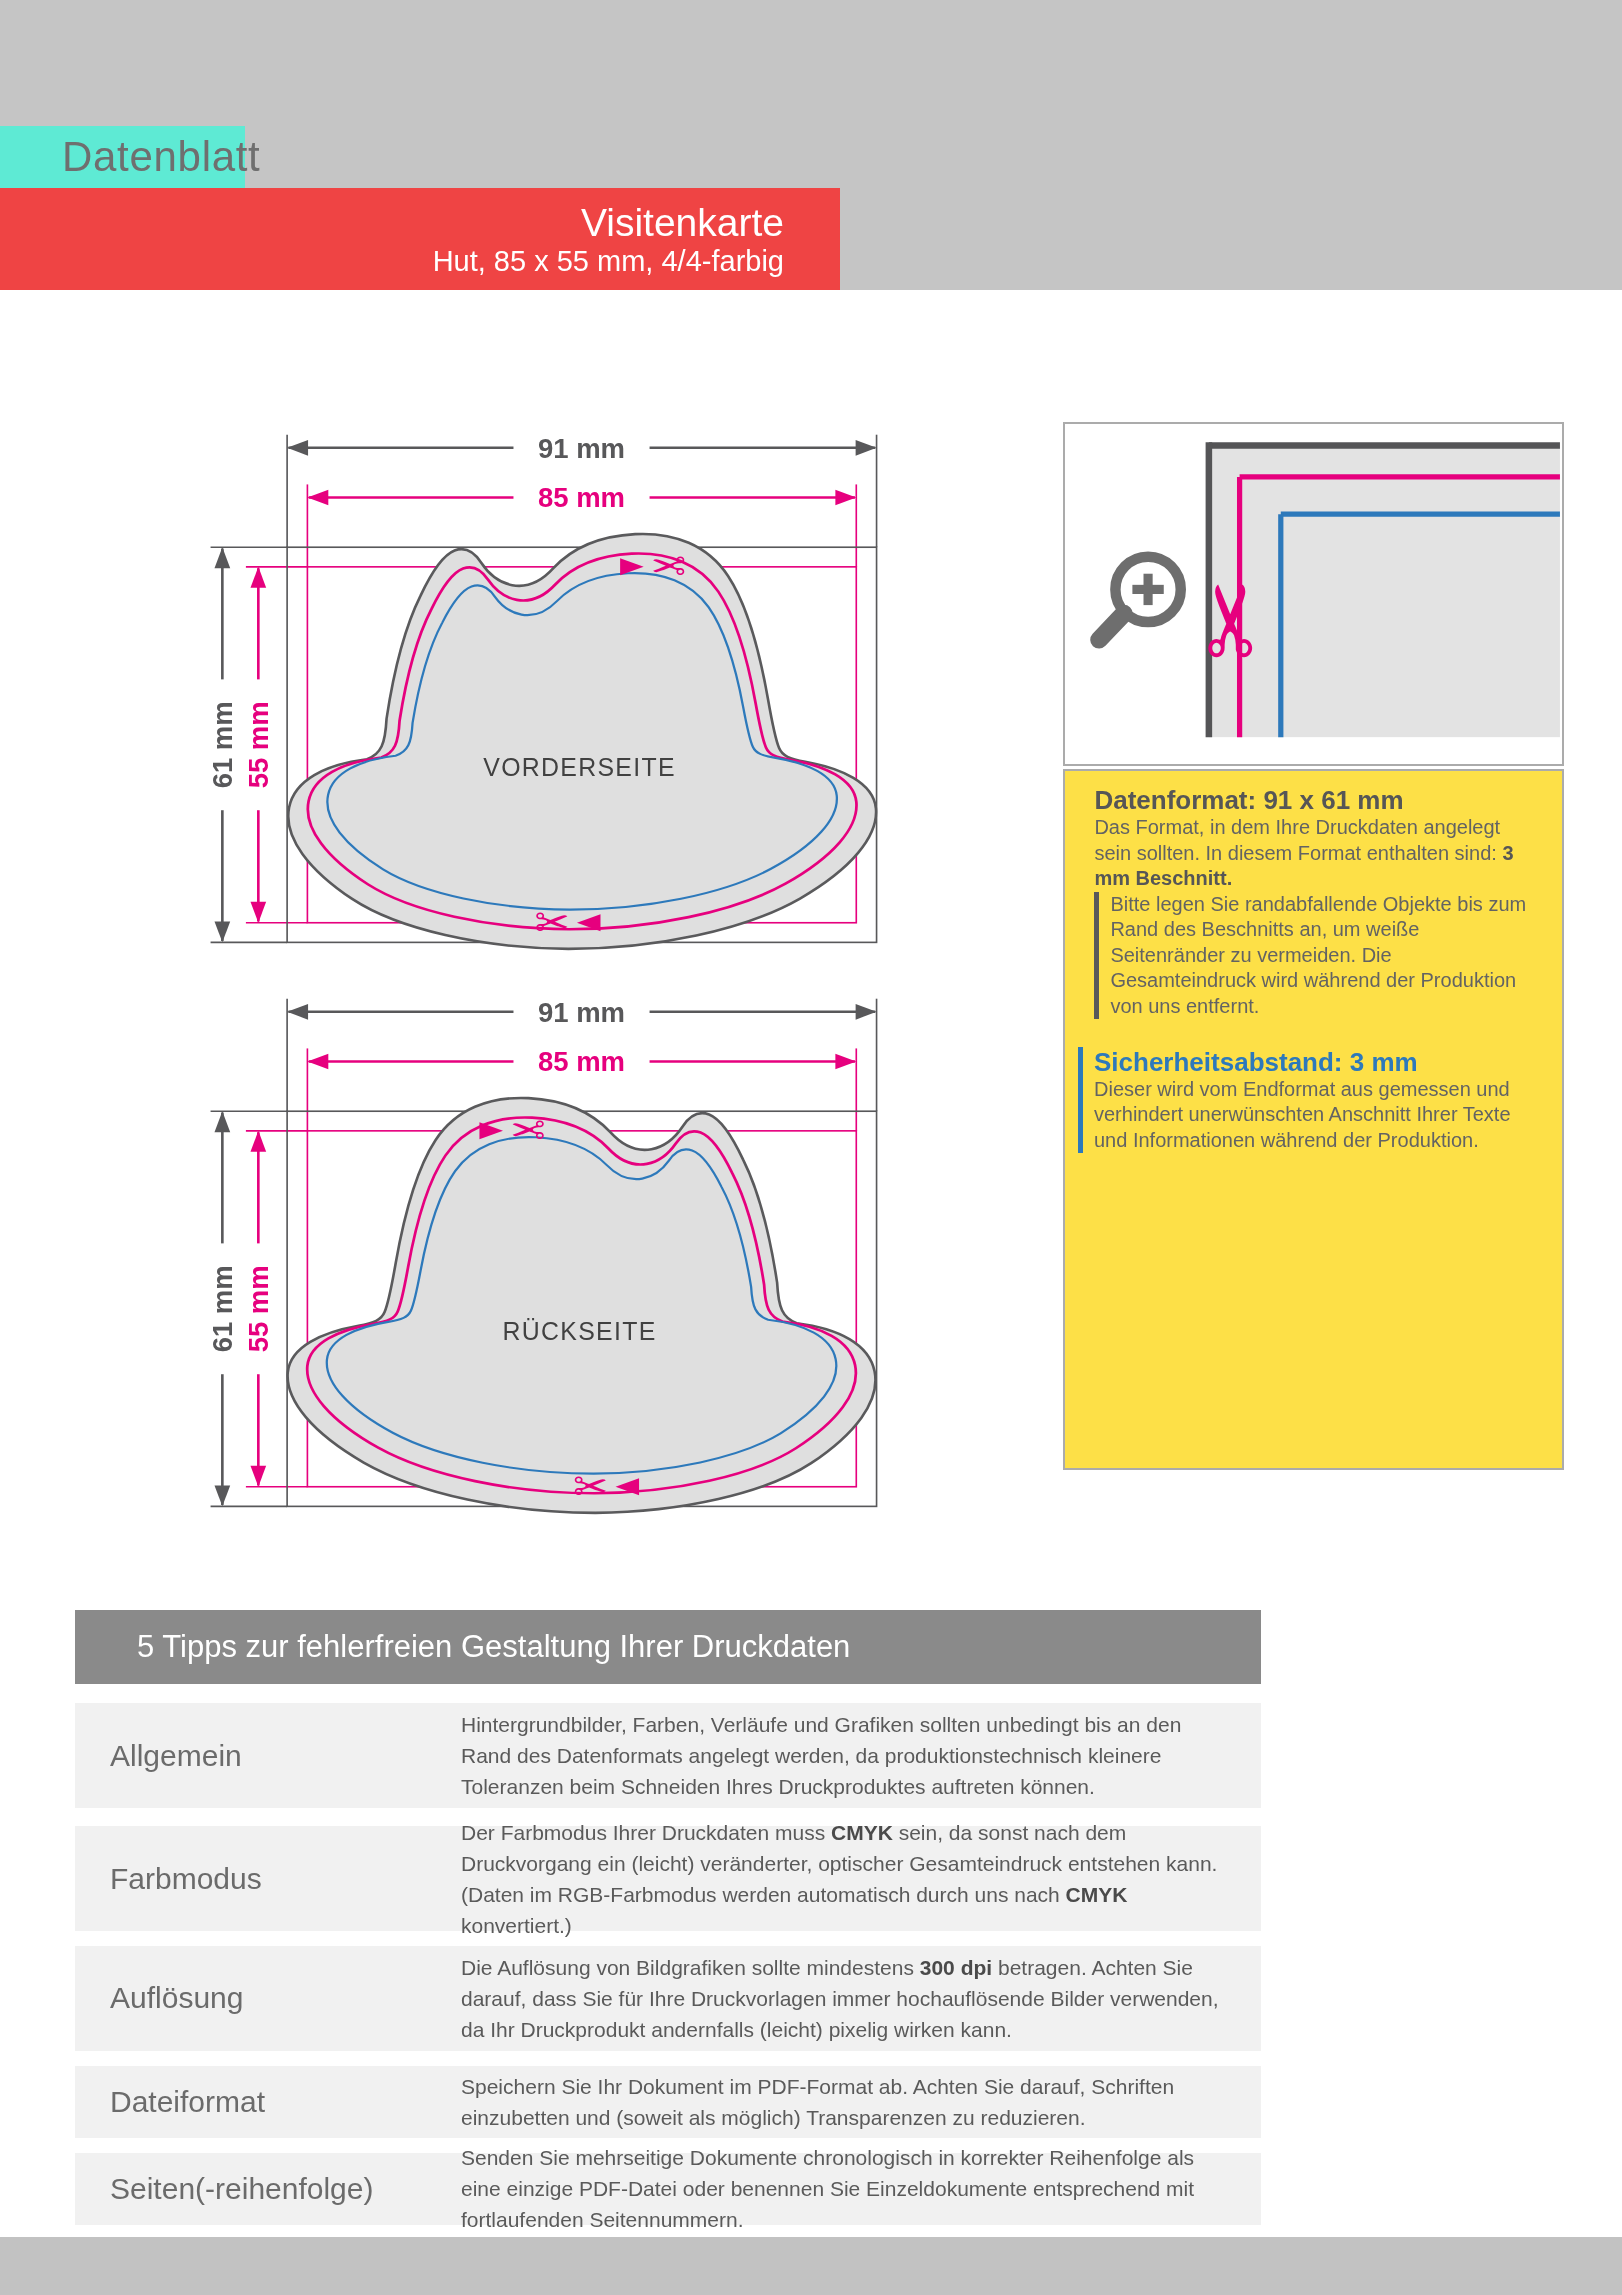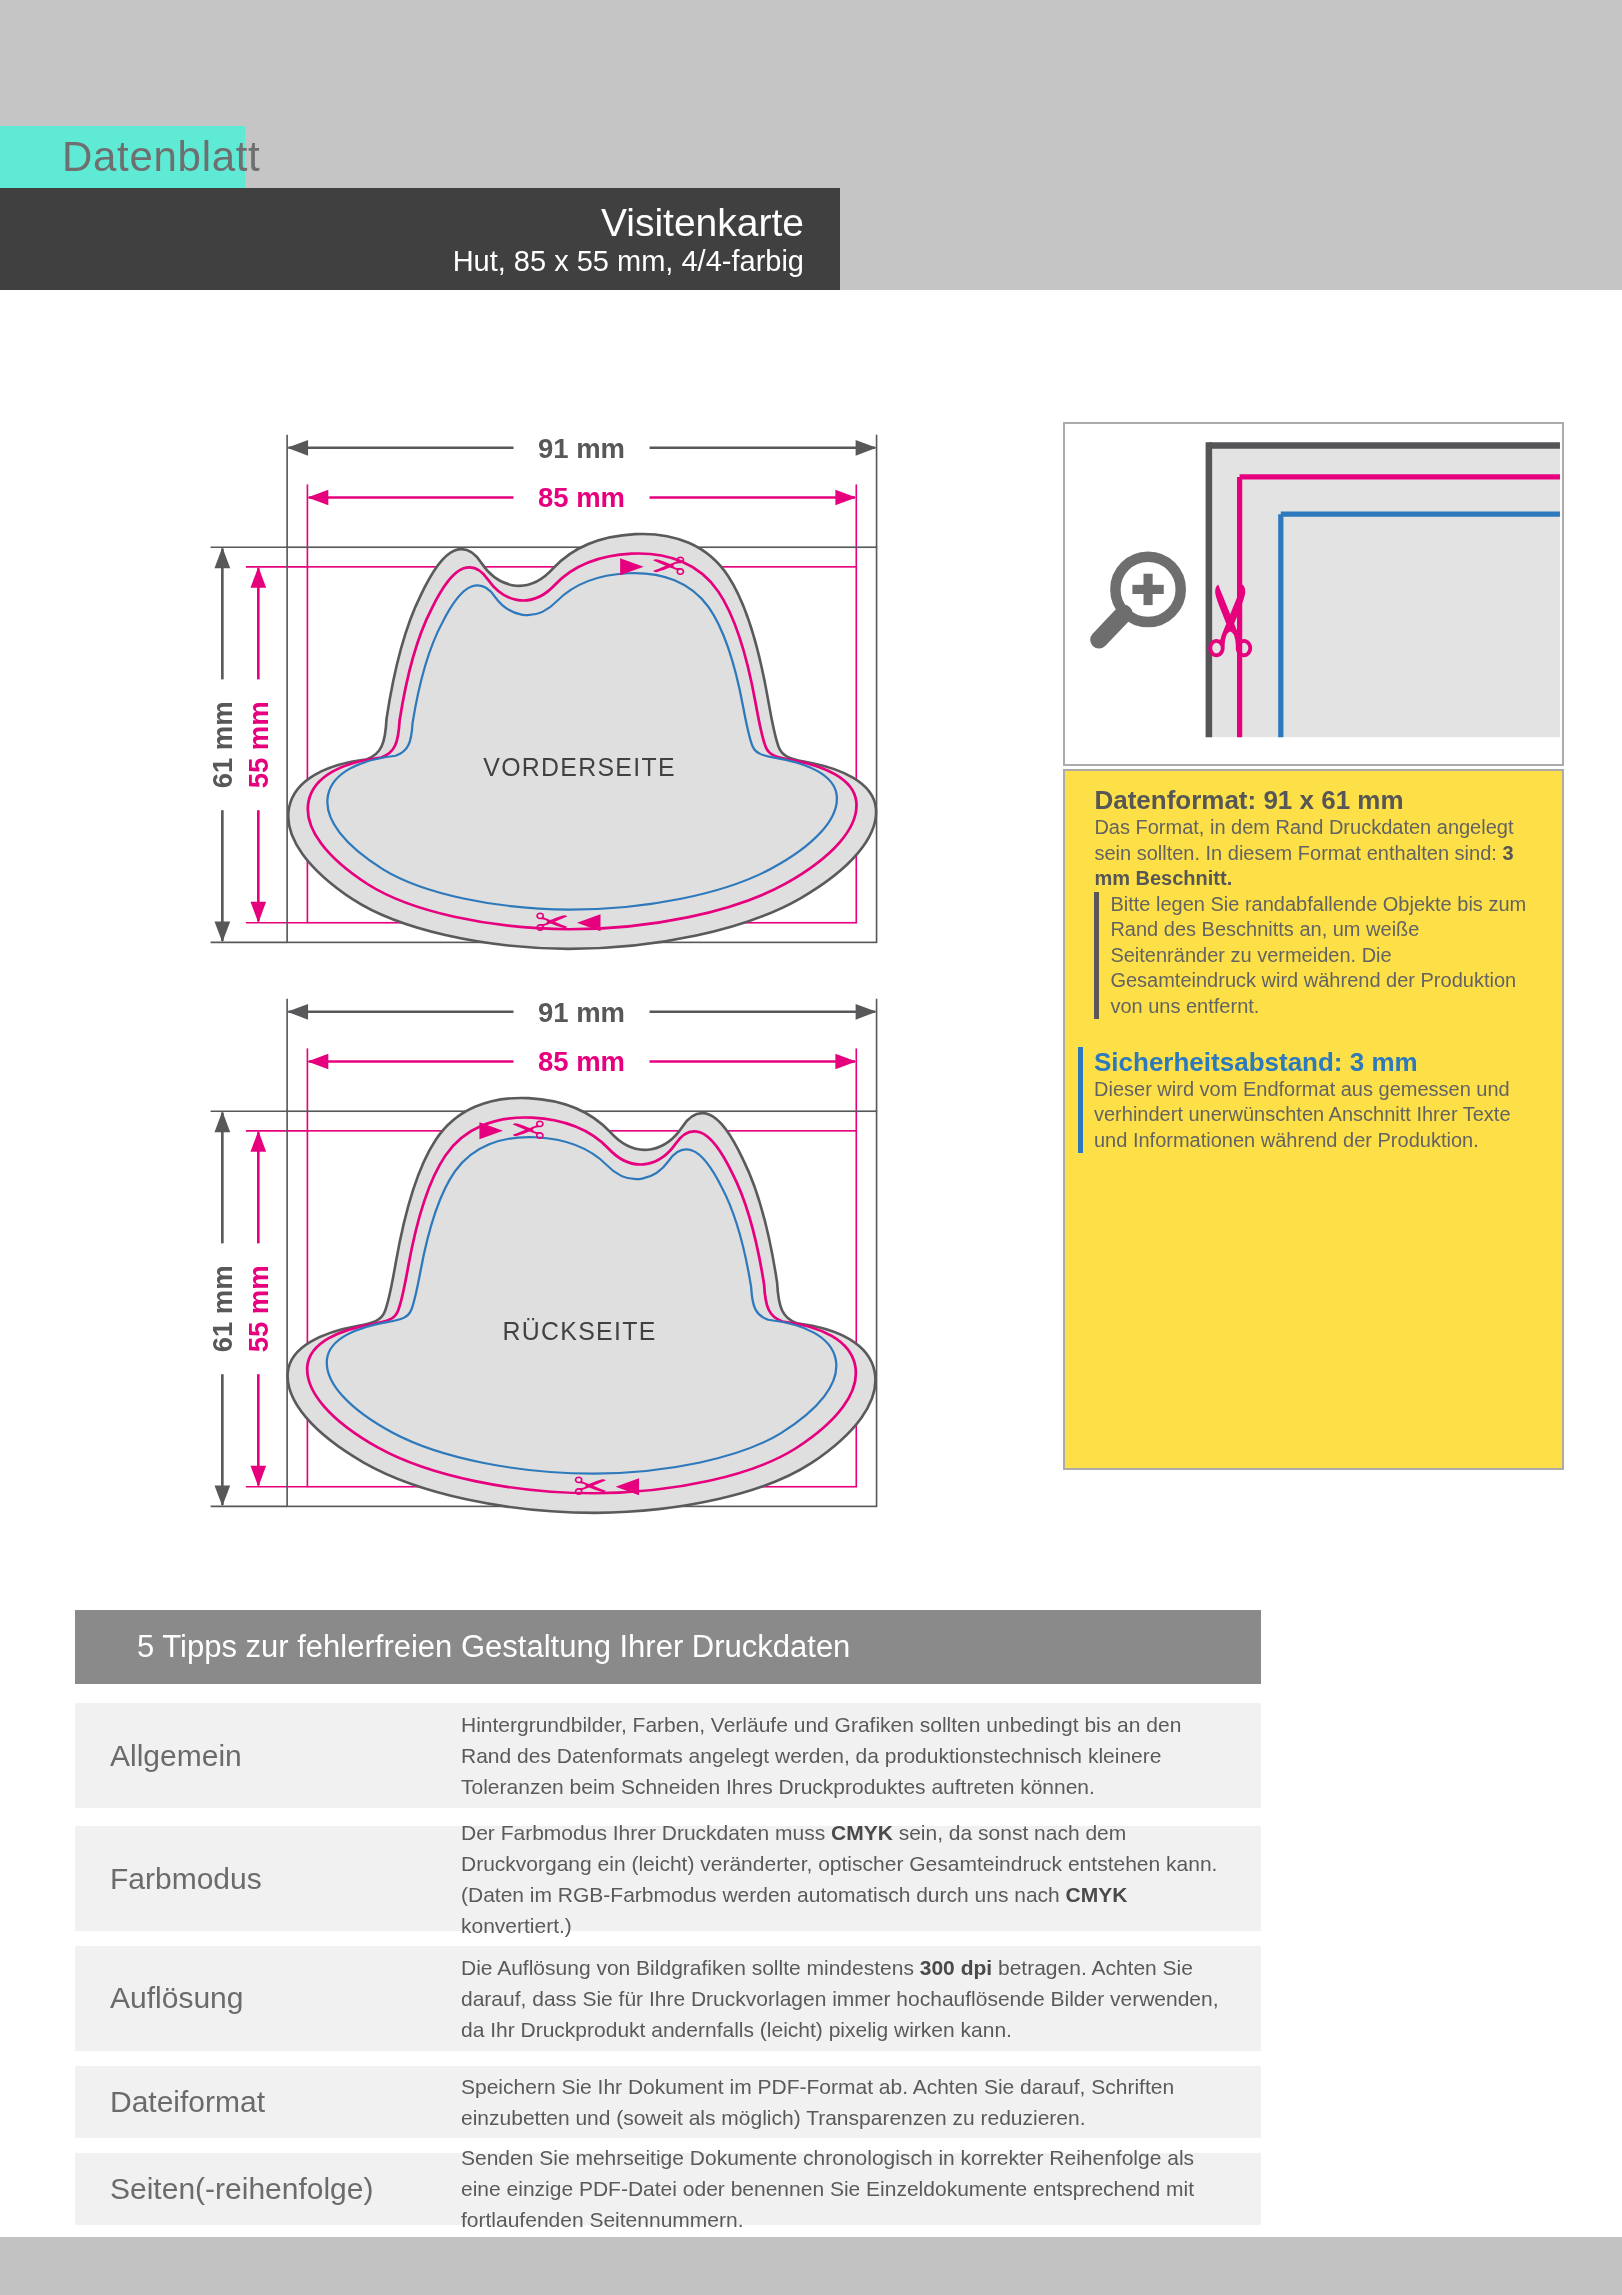--- a/index.html
+++ b/index.html
@@ -7,23 +7,23 @@
     position:relative;width:1623px;height:2295px;overflow:hidden;background:#ffffff;
     font-family:"Liberation Sans","DejaVu Sans",sans-serif;
   }
   .abs{position:absolute;}
 
   
   .band-light{left:0;top:0;width:1623px;height:290px;background:#c5c5c5;}
   .datenblatt-box{left:0;top:126px;width:245px;height:62px;background:#5eead4;
     display:flex;align-items:center;}
   .datenblatt-box span{font-size:42px;color:#6f6f6f;padding-left:62px;letter-spacing:0.7px;}
-  .band-dark{left:0;top:188px;width:840px;height:102px;background:#404040;
+  .band-dark{left:0;top:188px;width:840px;height:102px;background:#ef4444;
     display:flex;flex-direction:column;justify-content:center;align-items:flex-end;
-    padding-right:36px;box-sizing:border-box;color:#ffffff;}
+    padding-right:56px;box-sizing:border-box;color:#ffffff;}
   .band-dark .title{font-size:39px;line-height:43px;}
   .band-dark .subtitle{font-size:29px;line-height:34px;}
 
   
   svg text{font-family:"Liberation Sans","DejaVu Sans",sans-serif;}
   .dim-label{font-size:42px;font-weight:bold;fill:#58585a;}
   .dim-label-pink{font-size:42px;font-weight:bold;fill:#e6007e;}
   .side-label{font-size:38px;fill:#414141;letter-spacing:2px;}
 
   
@@ -245,21 +245,21 @@
         <circle cx="127" cy="253" r="50" stroke-width="16"></circle>
         <line x1="103" y1="253" x2="151" y2="253" stroke-width="14"></line>
         <line x1="127" y1="229" x2="127" y2="277" stroke-width="14"></line>
         <line x1="90" y1="290" x2="52" y2="330" stroke-width="27" stroke-linecap="round"></line>
       </g>
     </svg>
   </div>
 
   <div class="abs info-panel">
     <h2>Datenformat: 91 x 61 mm</h2>
-    <p class="pad-top1"><span>Das Format, in dem Rand Druckdaten angelegt sein sollten. In diesem Format enthalten sind: </span><b>3 mm Beschnitt.</b></p>
+    <p class="pad-top1"><span>Das Format, in dem Ihre Druckdaten angelegt sein sollten. In diesem Format enthalten sind: </span><b>3 mm Beschnitt.</b></p>
 
     <p class="bar-block bar-gray">Bitte legen Sie randabfallende Objekte bis zum Rand des Beschnitts an, um weiße Seitenränder zu vermeiden. Die Gesamteindruck wird während der Produktion von uns entfernt.</p>
 
 
     <div class="bar-block bar-blue">
       <h2 class="blue-h">Sicherheitsabstand: 3 mm</h2>
       <p class="pad-top1">Dieser wird vom Endformat aus gemessen und verhindert unerwünschten Anschnitt Ihrer Texte und Informationen während der Produktion.</p>
     </div>
   </div>
 

